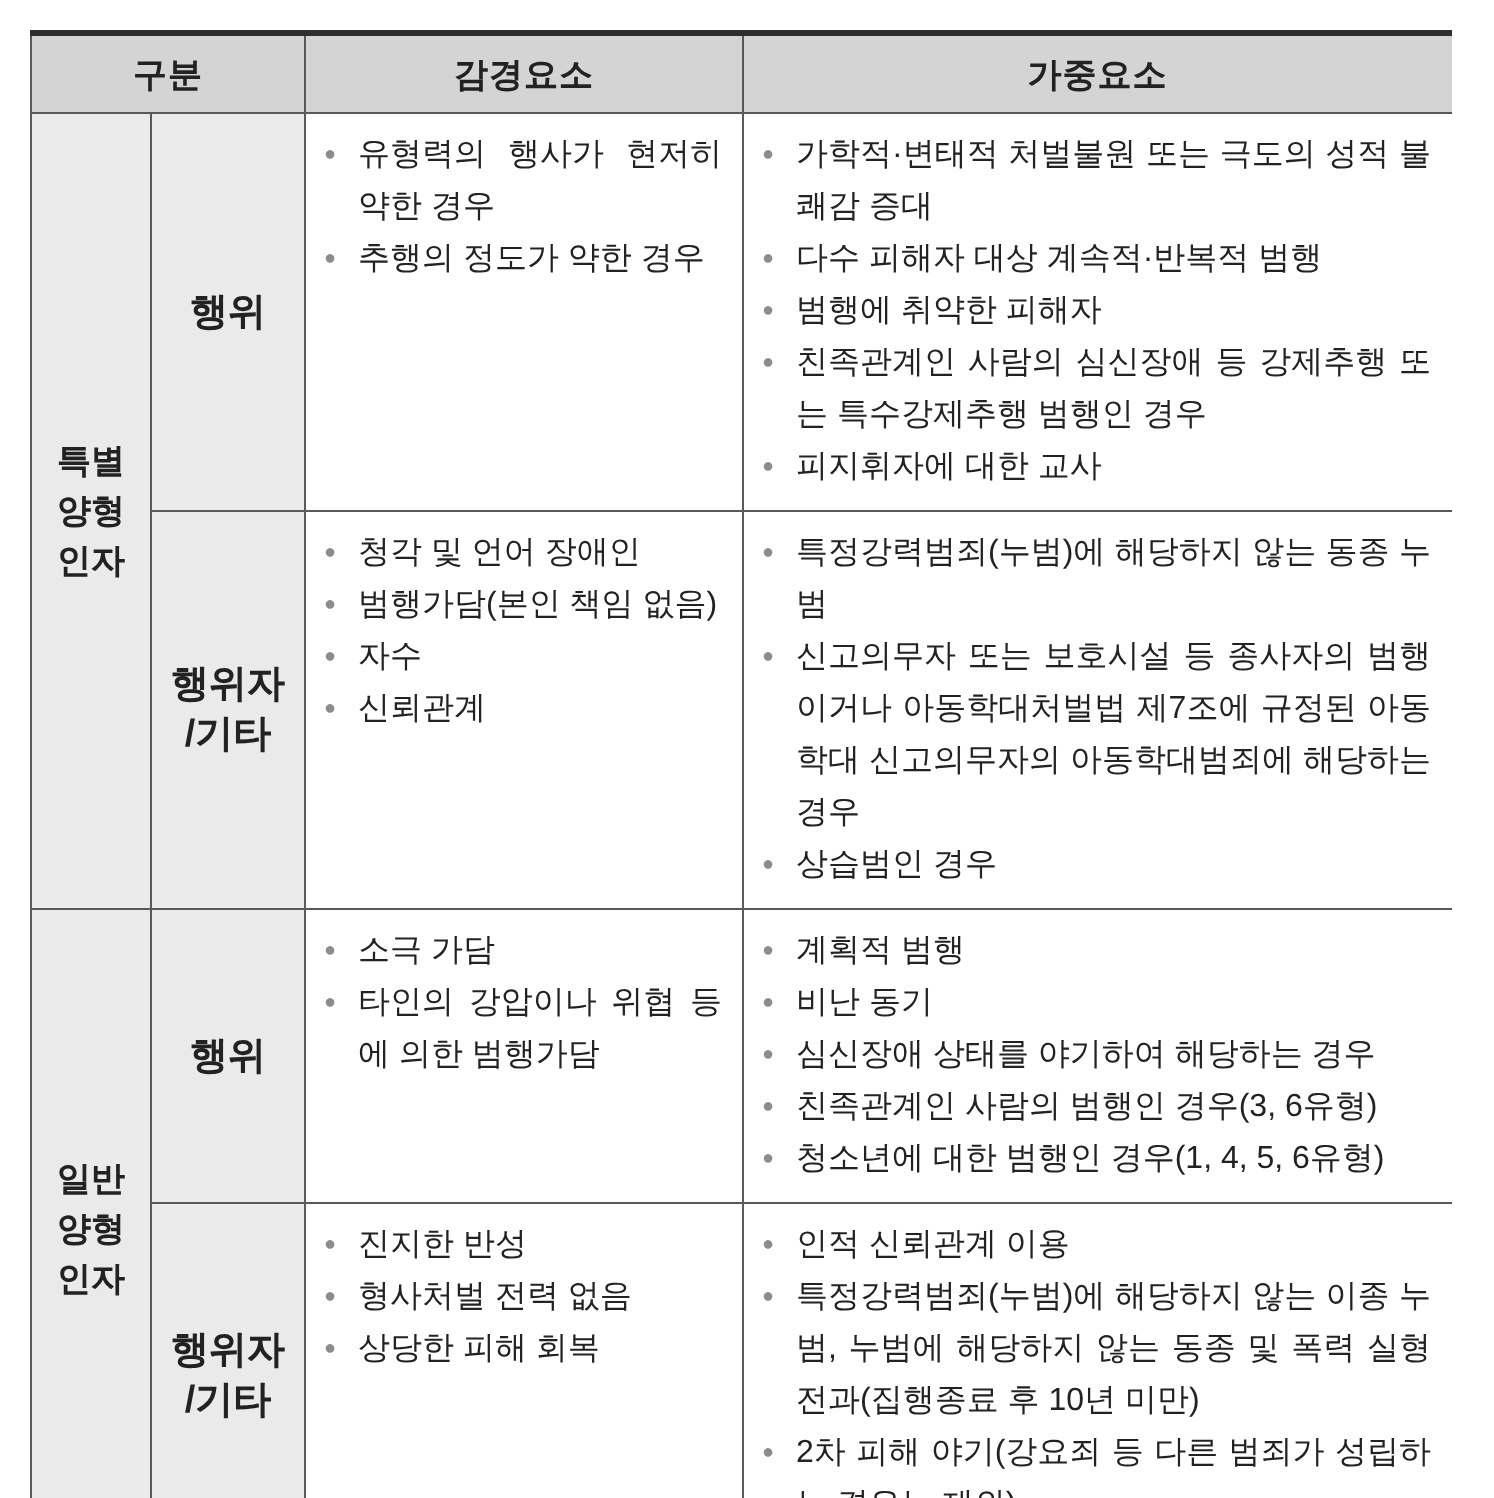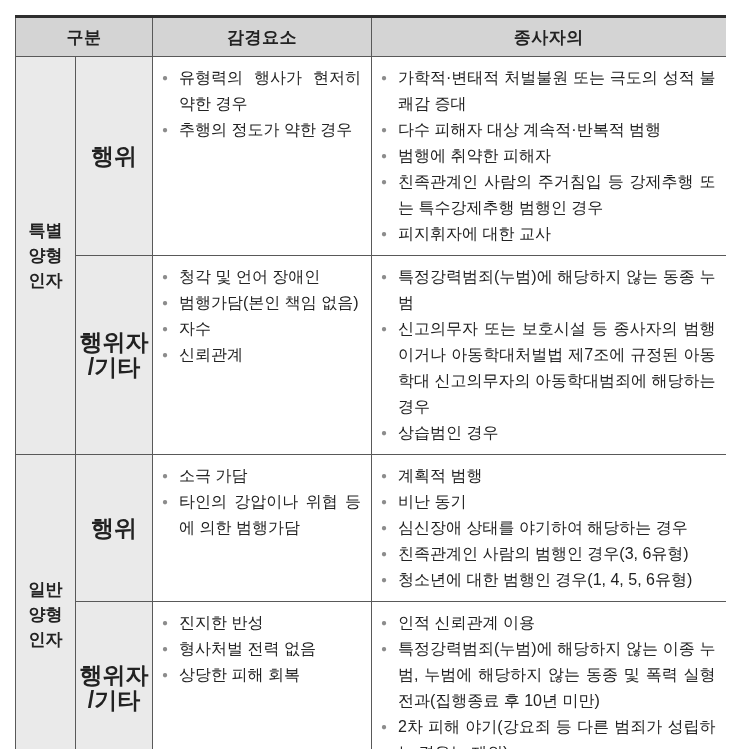--- a/index.html
+++ b/index.html
@@ -45,21 +45,21 @@
     vertical-align: middle;
     font-size: 17px;
     font-weight: bold;
     line-height: 25px;
     white-space: pre-line;
   }
   td.type-cell {
     background: #eaeaea;
     text-align: center;
     vertical-align: middle;
-    font-size: 23px;
+    font-size: 19px;
     font-weight: bold;
     line-height: 25px;
     white-space: pre-line;
   }
   td.content-cell {
     background: #ffffff;
     vertical-align: top;
     padding: 8px 10px 8px 9px;
   }
 
@@ -98,40 +98,40 @@
       <colgroup>
         <col style="width:60px">
         <col style="width:77px">
         <col style="width:219px">
         <col style="width:354px">
       </colgroup>
       <tbody>
         <tr class="header-row">
           <th colspan="2">구분</th>
           <th>감경요소</th>
-          <th>종사자의</th>
+          <th>가중요소</th>
         </tr>
 
         <tr class="row-sp-act">
           <td class="section-cell" rowspan="2">특별
 양형
 인자</td>
           <td class="type-cell">행위</td>
           <td class="content-cell">
             <ul class="bullet-list">
                 <li><span class="bullet">●</span><span>유형력의 행사가 현저히 약한 경우</span></li>
                 <li><span class="bullet">●</span><span>추행의 정도가 약한 경우</span></li>
               </ul>
           </td>
           <td class="content-cell last">
             <ul class="bullet-list">
                 <li><span class="bullet">●</span><span>가학적·변태적 처벌불원 또는 극도의 성적 불쾌감 증대</span></li>
                 <li><span class="bullet">●</span><span>다수 피해자 대상 계속적·반복적 범행</span></li>
                 <li><span class="bullet">●</span><span>범행에 취약한 피해자</span></li>
-                <li><span class="bullet">●</span><span>친족관계인 사람의 주거침입 등 강제추행 또는 특수강제추행 범행인 경우</span></li>
+                <li><span class="bullet">●</span><span>친족관계인 사람의 심신장애 등 강제추행 또는 특수강제추행 범행인 경우</span></li>
                 <li><span class="bullet">●</span><span>피지휘자에 대한 교사</span></li>
               </ul>
           </td>
         </tr>
 
         <tr class="row-sp-actor">
           <td class="type-cell">행위자
 /기타</td>
           <td class="content-cell">
             <ul class="bullet-list">

